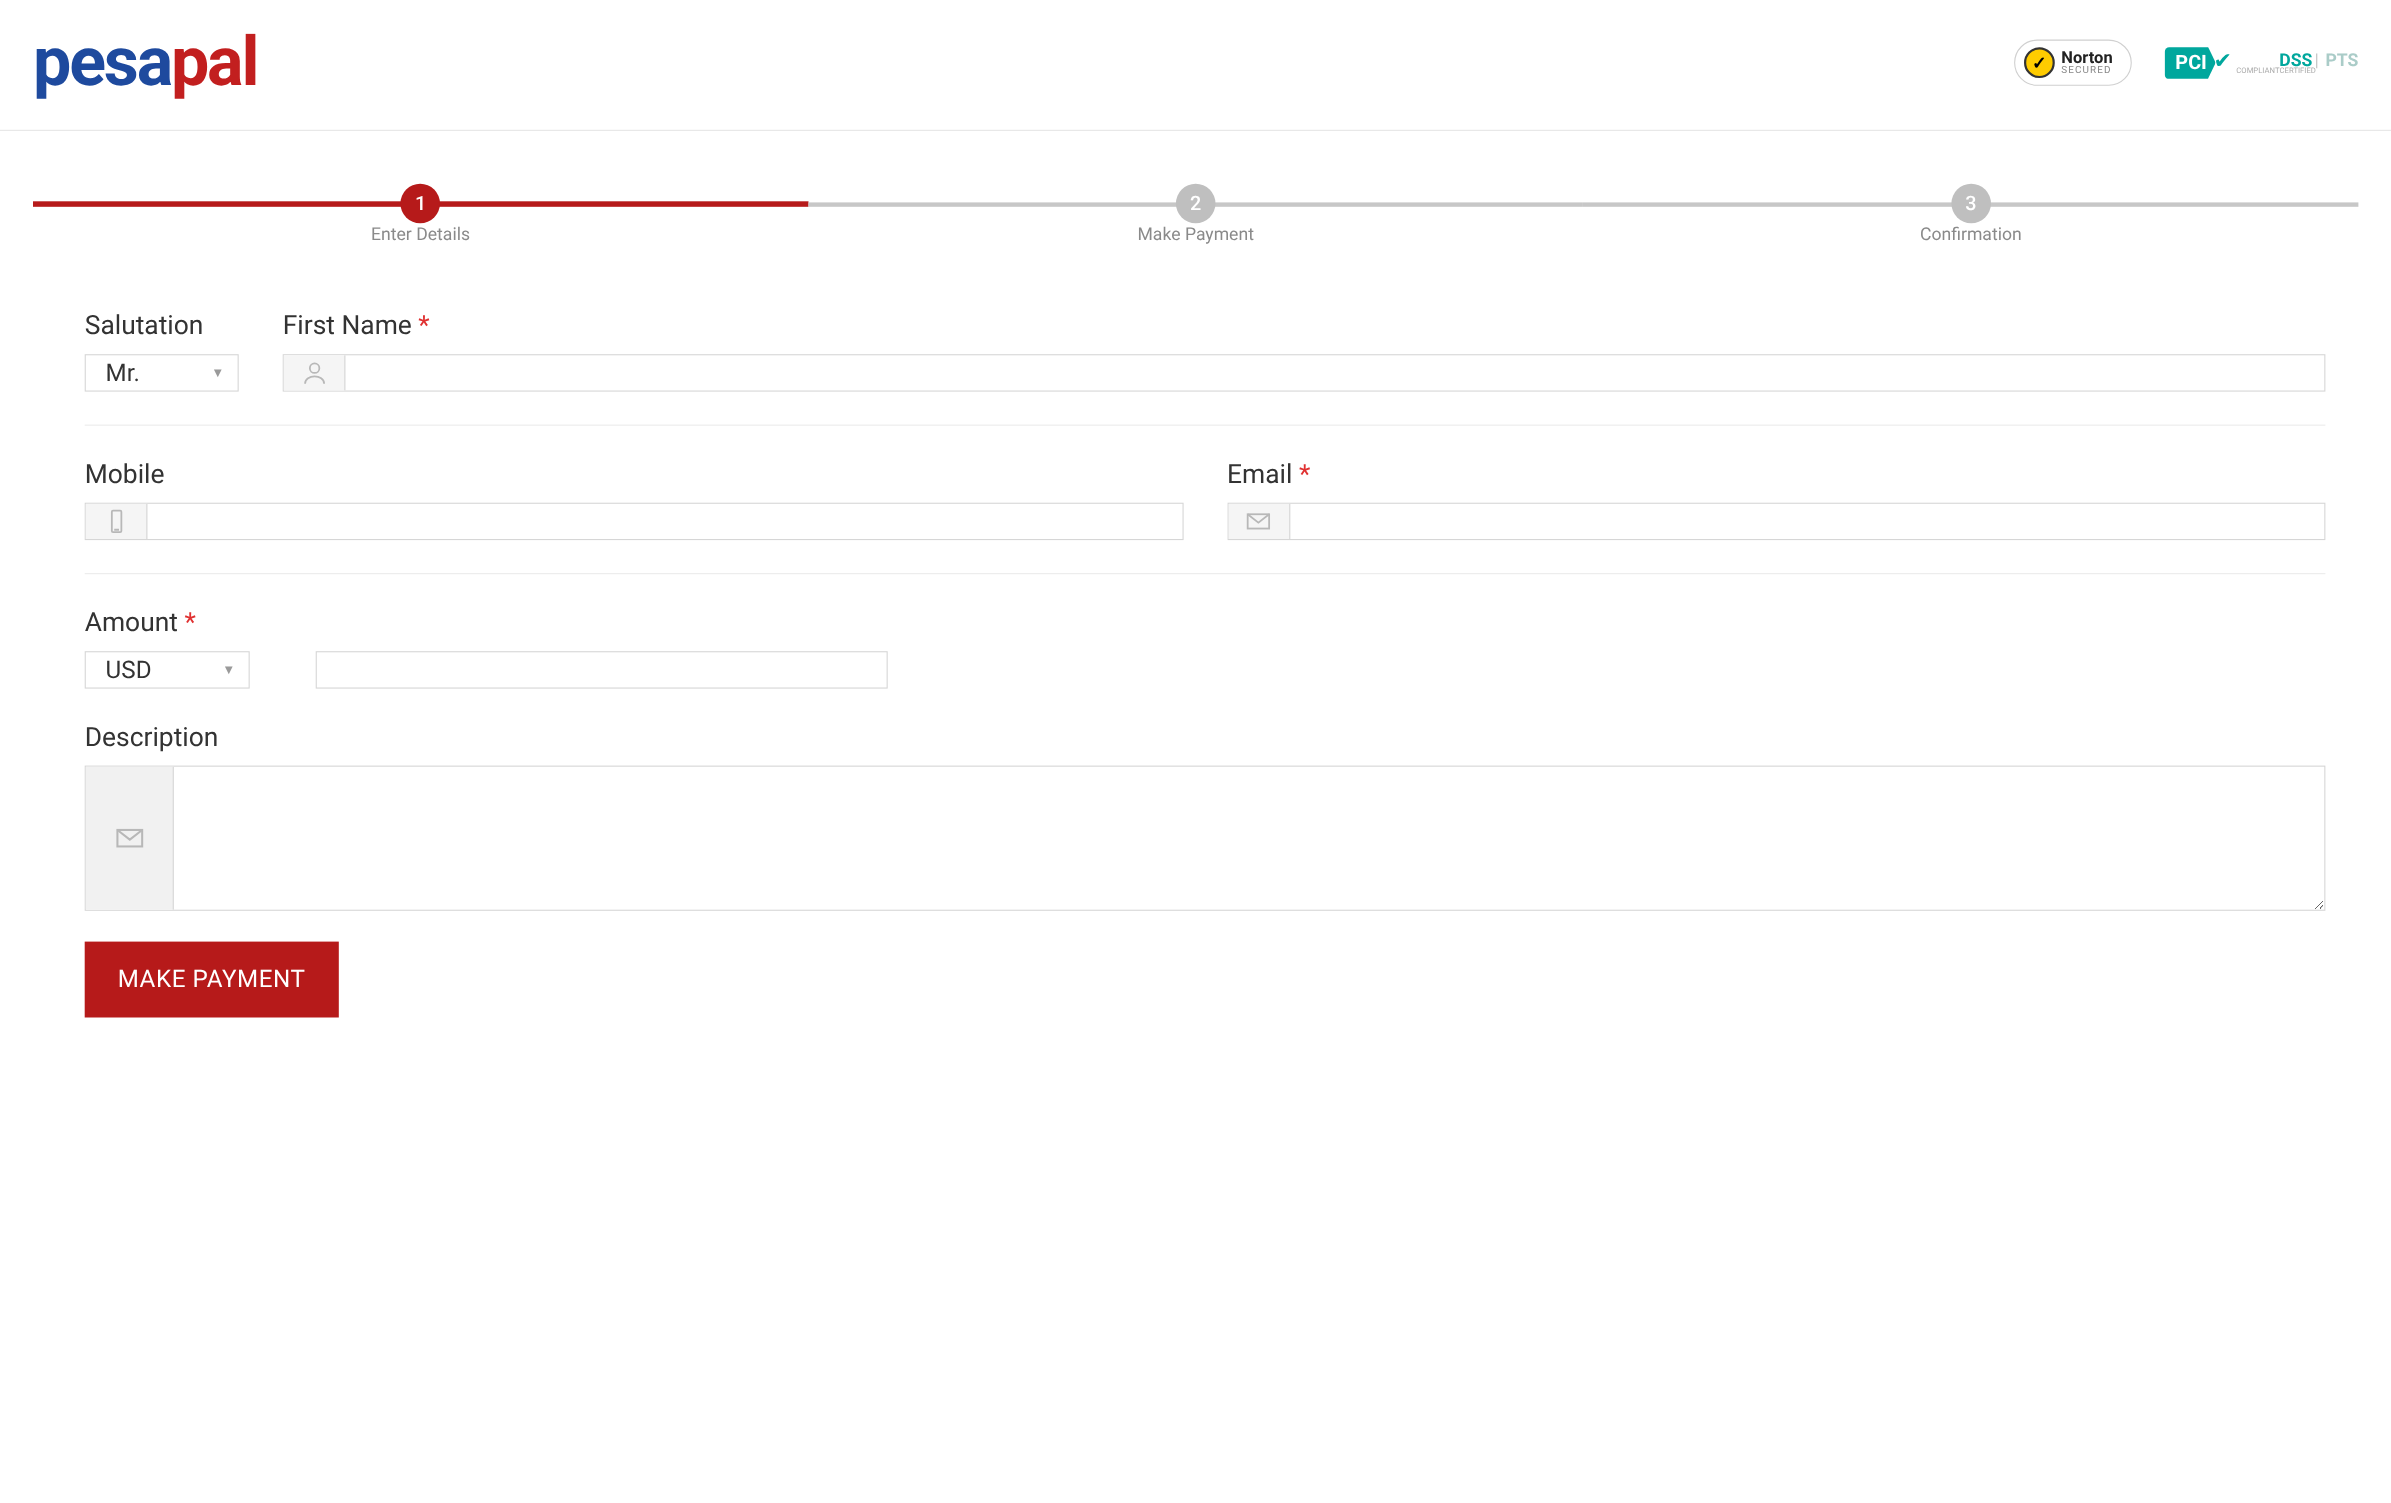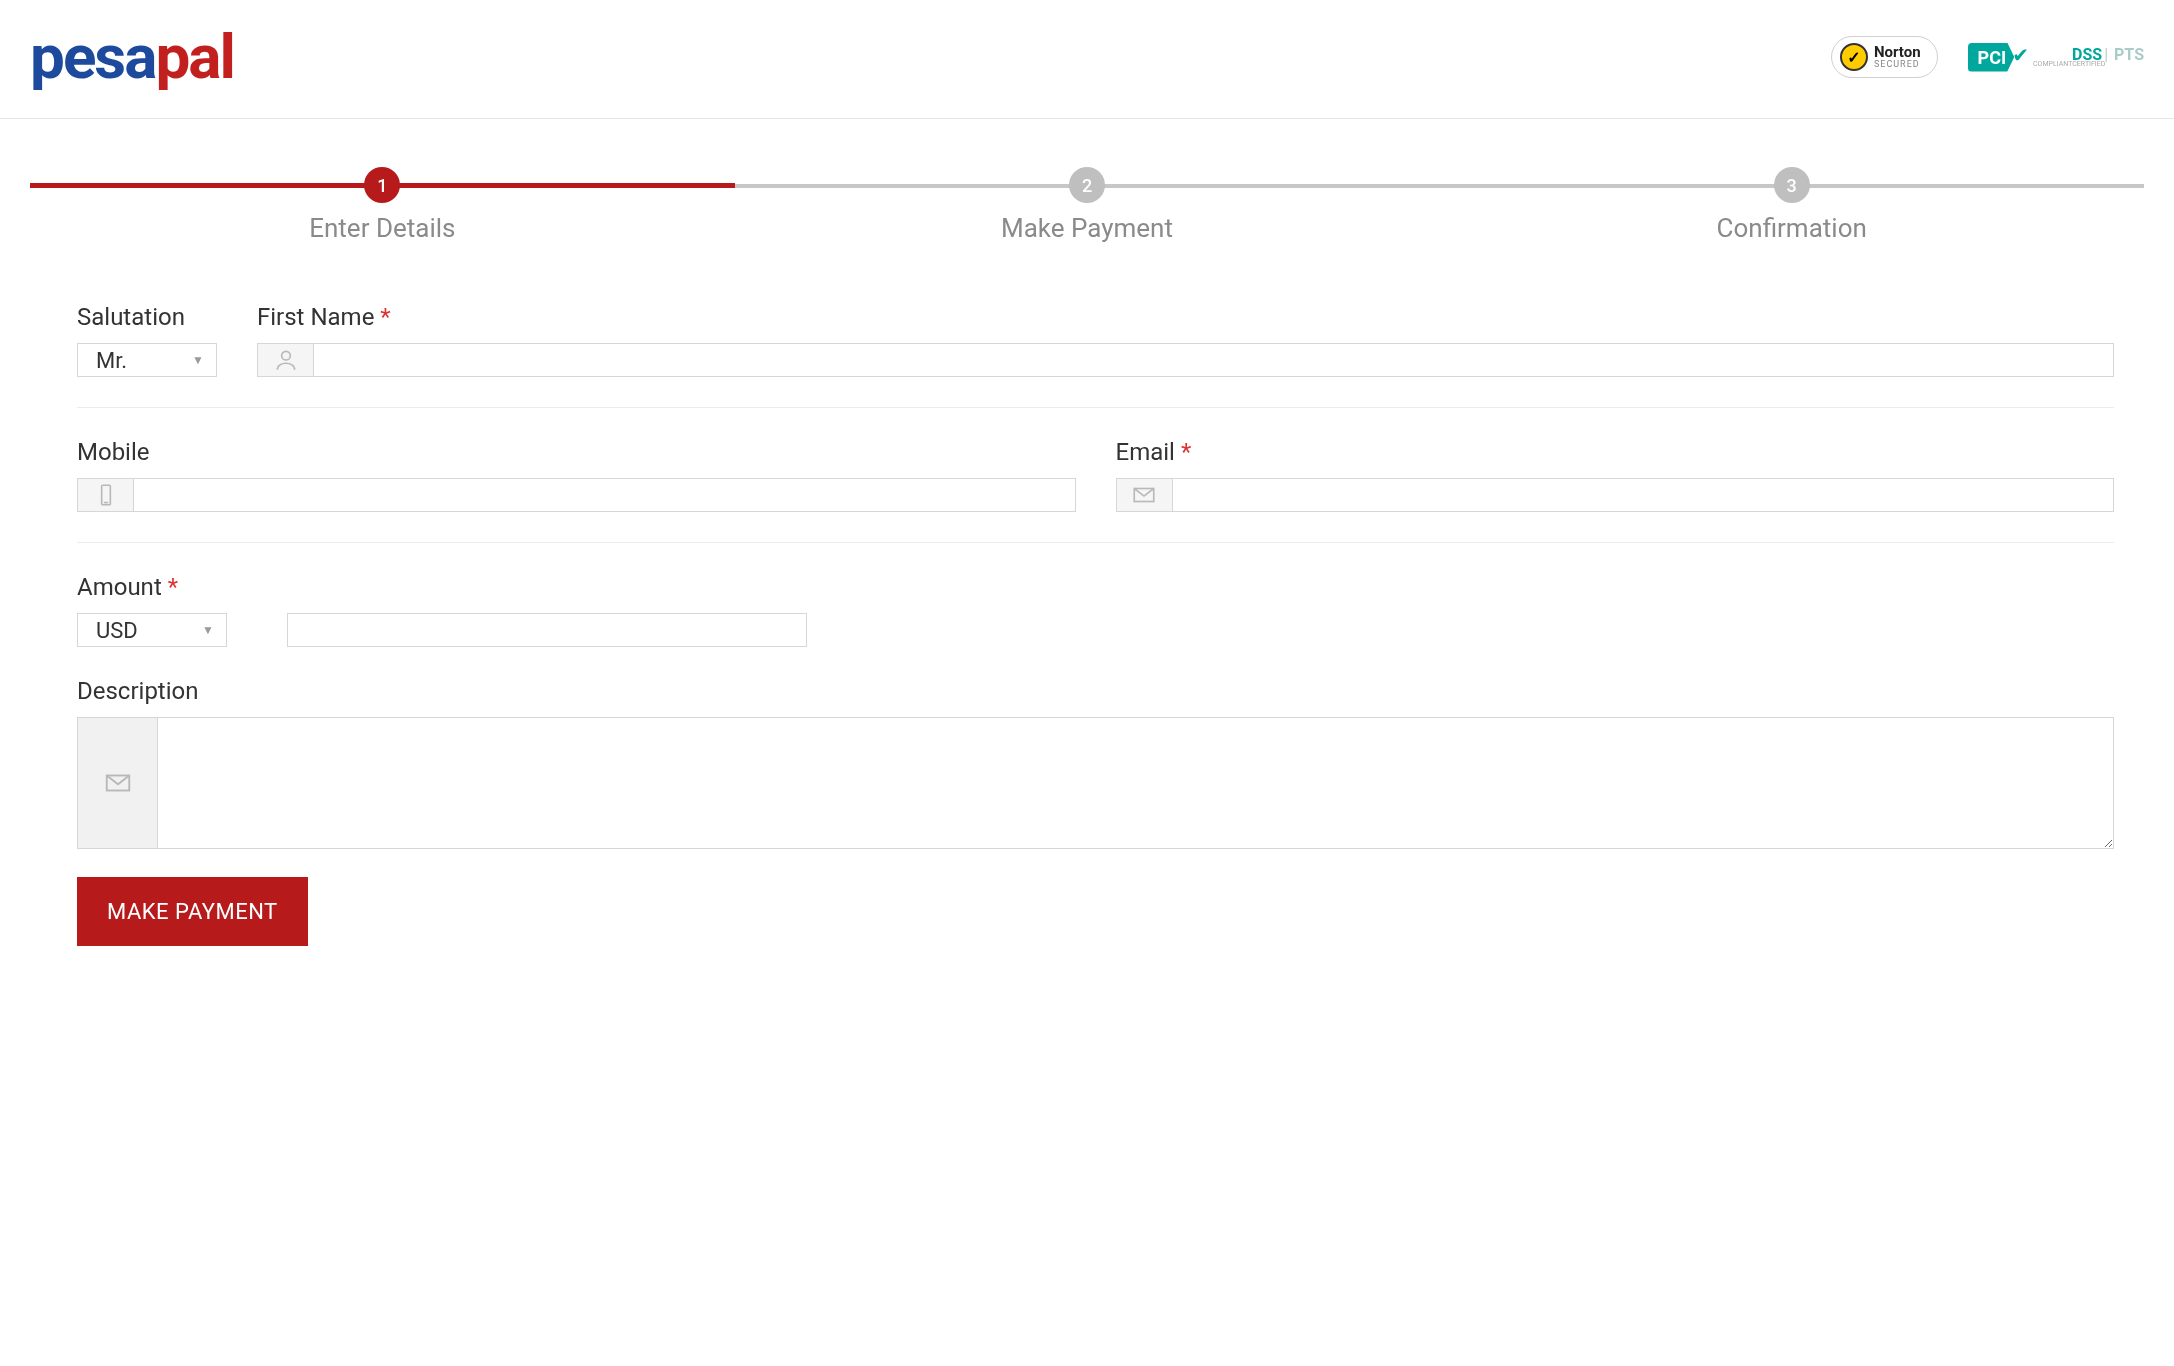--- a/index.html
+++ b/index.html
@@ -72,21 +72,21 @@
   .step { flex: 1; display: flex; flex-direction: column; align-items: center; position: relative; }
   .step .bubble {
     width: 36px; height: 36px;
     border-radius: 50%;
     display: flex; align-items: center; justify-content: center;
     font-size: 18px; font-weight: 500;
     color: #fff; background: #bfbfbf;
     z-index: 2;
   }
   .step.active .bubble { background: #b61a1a; }
-  .step .label { margin-top: 10px; font-size: 26px; color: #8a8a8a; }
+  .step .label { font-size: 16px; color: #8a8a8a; }
   .bar {
     position: absolute;
     top: 17px;
     height: 4px;
     background: #c7c7c7;
     z-index: 1;
   }
   .bar-left { left: 0; right: 50%; }
   .bar-right { left: 50%; right: 0; }
   .bar.red { background: #b61a1a; height: 5px; top: 16px; }

